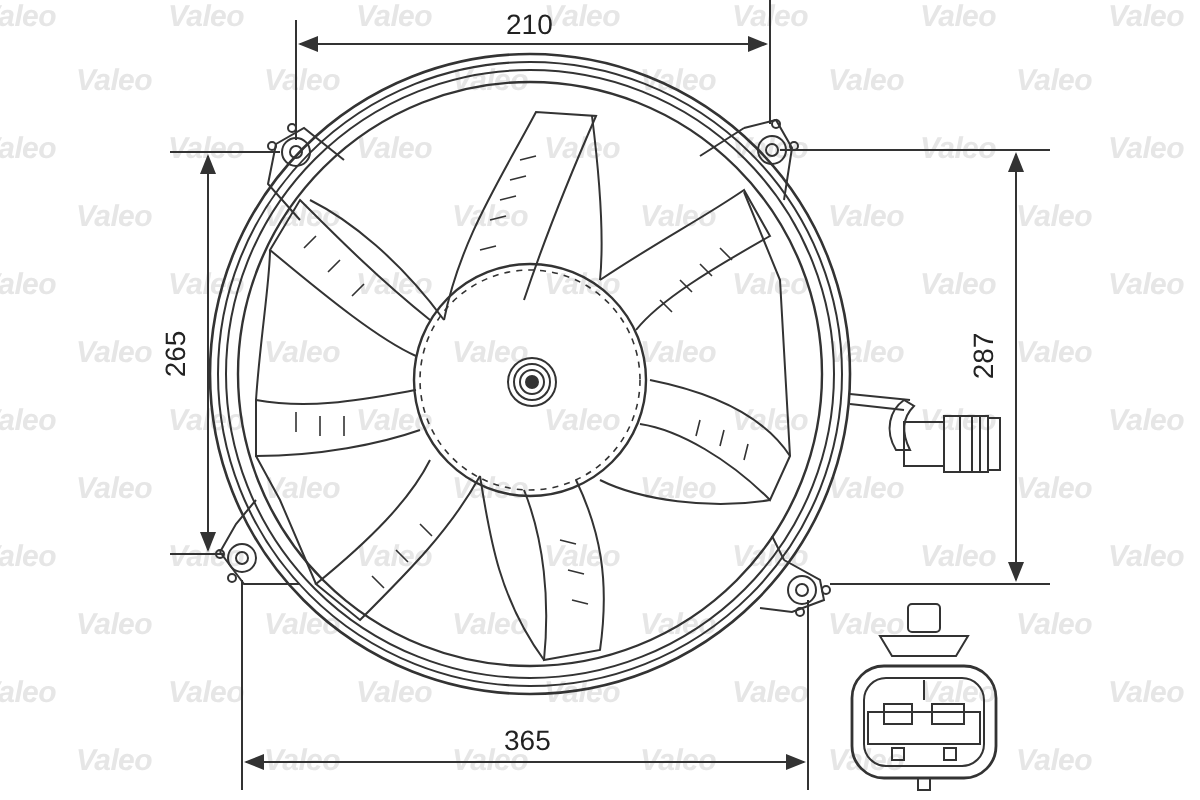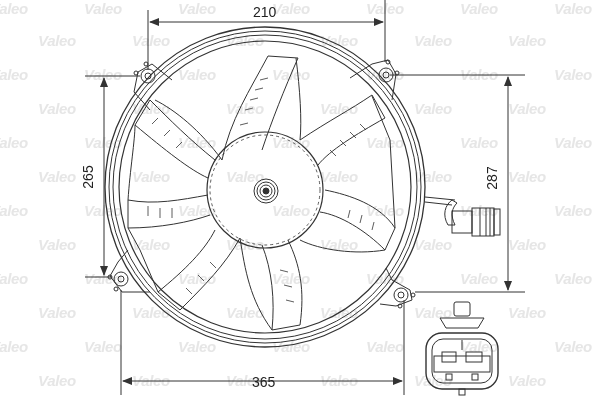--- a/index.html
+++ b/index.html
@@ -233,14 +233,14 @@
         <rect x="472" y="374" width="6" height="6"></rect>
         <line x1="462" y1="340" x2="462" y2="350"></line>
         <rect x="459" y="389" width="6" height="6"></rect>
       </g>
     </g>
   </svg>
 
   <div class="dim-label" style="left:253px; top:4px;">210</div>
   <div class="dim-label vert" style="left:76px; top:169px;">265</div>
   <div class="dim-label vert" style="left:480px; top:170px;">287</div>
-  <div class="dim-label" style="left:252px; top:362px;margin-top:12px;">365</div>
+  <div class="dim-label" style="left:252px; top:362px;">365</div>
 </div>
 
 </body></html>

